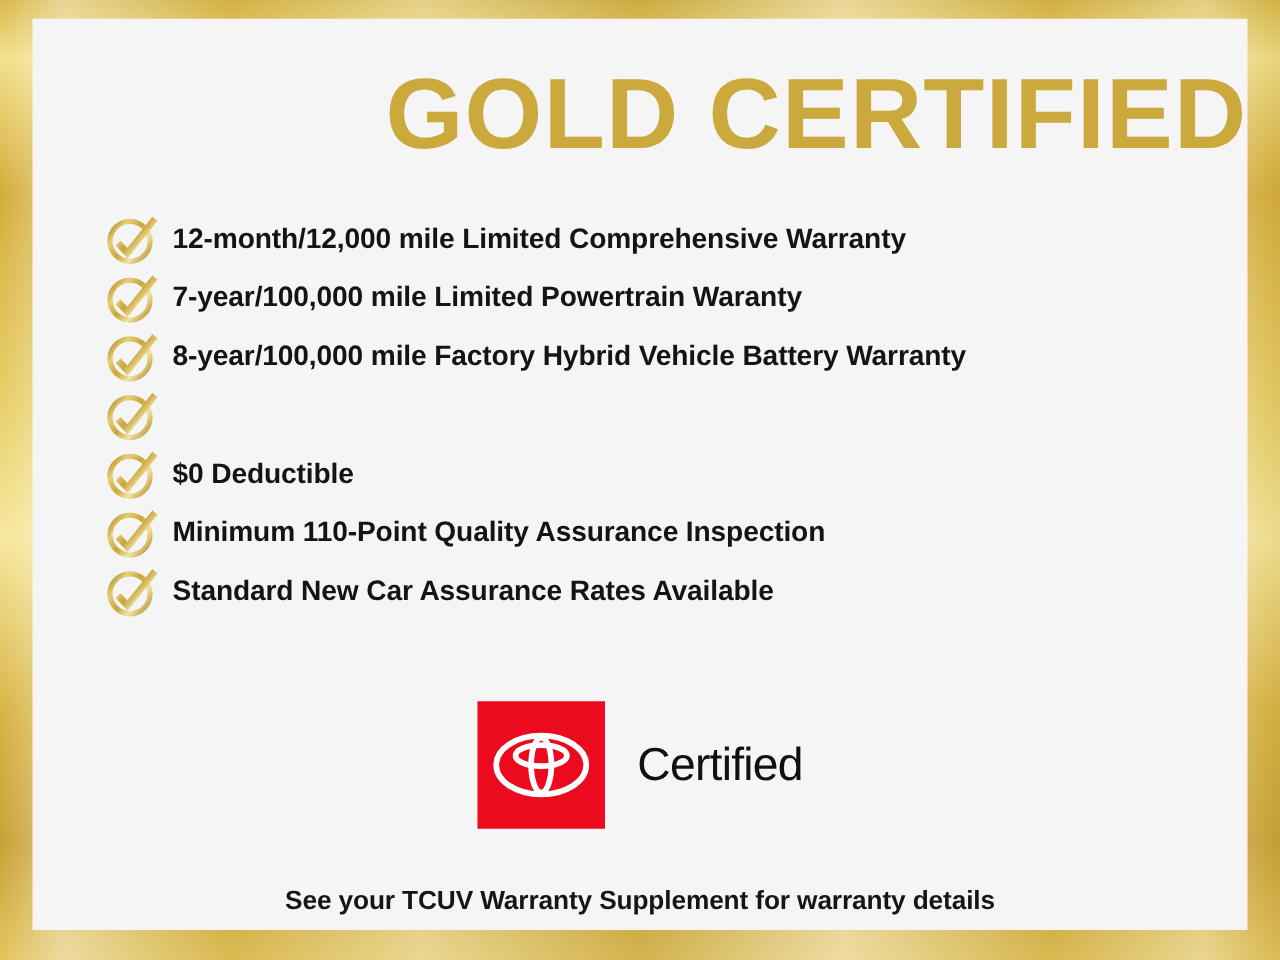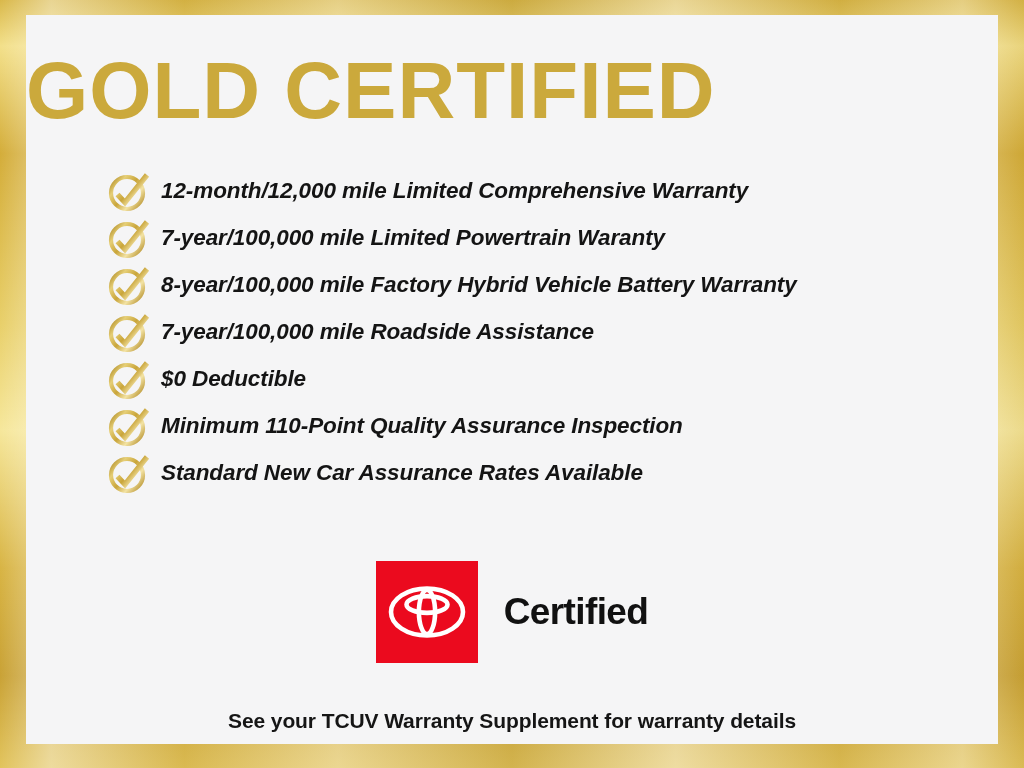--- a/index.html
+++ b/index.html
@@ -59,37 +59,36 @@
     box-sizing: border-box;
     z-index: 2;
   }
 
   
   #title {
     position: absolute;
     left: 0;
     top: 34px;
     width: 972px;
-    text-align: left;
+    text-align: right;
     font-size: 80px;
     line-height: 84px;
     font-weight: 700;
     letter-spacing: 1px;
     color: #cba93c;
     white-space: nowrap;
     font-family: "Liberation Sans", sans-serif;
   }
 
   
   #benefits {
     position: absolute;
-    left: 80px;
+    left: 57px;
     top: 152px;
     width: 890px;
-    font-style: italic;
   }
   .benefit-row {
     display: flex;
     align-items: center;
     height: 47px;
   }
   .check-icon {
     flex: 0 0 auto;
     width: 46px;
     height: 44px;
@@ -127,21 +126,21 @@
     background: #eb0a1e;
     flex: 0 0 auto;
     display: flex;
     align-items: center;
     justify-content: center;
   }
   #lockup-text {
     margin-left: 26px;
     font-size: 37px;
     line-height: 42px;
-    font-weight: 700;
+    font-weight: 400;
     color: #111111;
     letter-spacing: -0.6px;
     font-family: "Liberation Sans", sans-serif;
   }
 
   
   #footer-note {
     position: absolute;
     left: 0;
     top: 694px;
@@ -196,21 +195,20 @@
           <path d="M11.5 25.5 L19 33.5 L41 6" fill="none" stroke="url(#g1)" stroke-width="5.4"></path>
         </svg>
         <span class="benefit-text">8-year/100,000 mile Factory Hybrid Vehicle Battery Warranty</span>
       </div>
 
       <div class="benefit-row">
         <svg class="check-icon" viewBox="0 0 46 44">
           <circle cx="21" cy="24" r="16" fill="none" stroke="url(#g1)" stroke-width="4.2"></circle>
           <path d="M11.5 25.5 L19 33.5 L41 6" fill="none" stroke="url(#g1)" stroke-width="5.4"></path>
         </svg>
-        <span class="benefit-text">7-year/100,000 mile Roadside Assistance</span>
       </div>
 
       <div class="benefit-row">
         <svg class="check-icon" viewBox="0 0 46 44">
           <circle cx="21" cy="24" r="16" fill="none" stroke="url(#g1)" stroke-width="4.2"></circle>
           <path d="M11.5 25.5 L19 33.5 L41 6" fill="none" stroke="url(#g1)" stroke-width="5.4"></path>
         </svg>
         <span class="benefit-text">$0 Deductible</span>
       </div>
 

